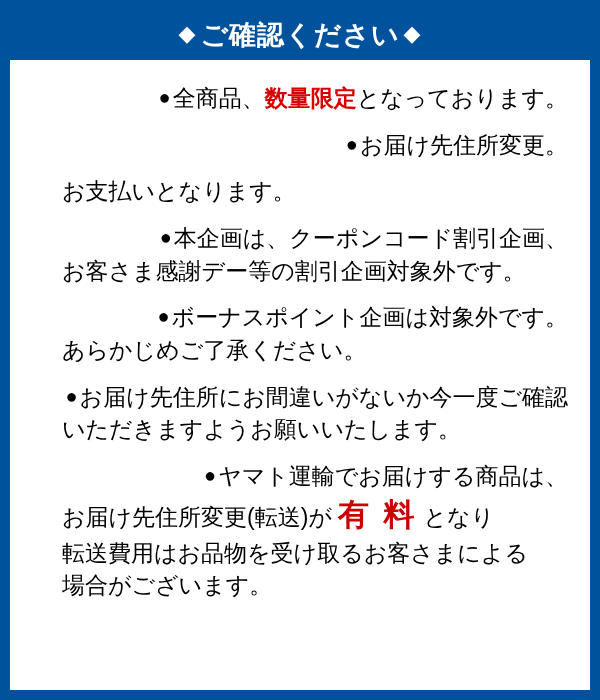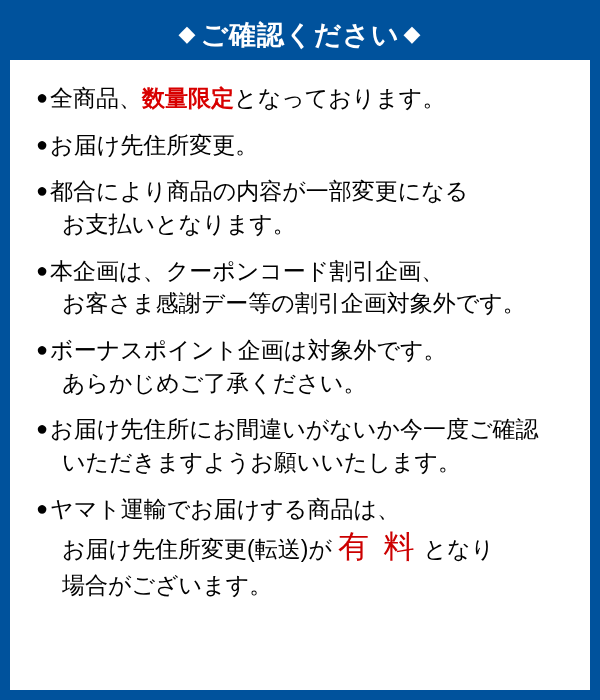--- a/index.html
+++ b/index.html
@@ -51,37 +51,38 @@
   }
   .line {
     display: block;
     font-size: 23px;
     line-height: 1.42;
     color: #000000;
     white-space: nowrap;
   }
   .line.first {
     text-indent: 0;
+    text-align: right;
   }
   .line.cont {
     padding-left: 26px;
   }
   .bullet {
     font-size: 20px;
     position: relative;
     top: -2px;
     padding-right: 2px;
   }
   .hl-red {
     color: #d80000;
     font-weight: bold;
   }
   .big-red {
     color: #cc0000;
-    font-weight: normal;
+    font-weight: bold;
     font-size: 31px;
     letter-spacing: 3px;
     padding: 0 6px;
   }
 </style>
 </head>
 <body>
 
 <div class="poster">
 
@@ -92,35 +93,35 @@
   </div>
 
   <div class="body" id="notice-list">
       <div class="item">
         <div class="line first"><span class="bullet">●</span><span>全商品、</span><span class="hl-red">数量限定</span><span>となっております。</span></div>
       </div>
       <div class="item">
         <div class="line first"><span class="bullet">●</span><span>お届け先住所変更。</span></div>
       </div>
       <div class="item">
-        <div class="line first"><span class="bullet">●</span><span>都合により商品の内容が一部変更になる</span></div>
         <div class="line cont"><span>お支払いとなります。</span></div>
       </div>
       <div class="item">
         <div class="line first"><span class="bullet">●</span><span>本企画は、クーポンコード割引企画、</span></div>
         <div class="line cont"><span>お客さま感謝デー等の割引企画対象外です。</span></div>
       </div>
       <div class="item">
         <div class="line first"><span class="bullet">●</span><span>ボーナスポイント企画は対象外です。</span></div>
         <div class="line cont"><span>あらかじめご了承ください。</span></div>
       </div>
       <div class="item">
         <div class="line first"><span class="bullet">●</span><span>お届け先住所にお間違いがないか今一度ご確認</span></div>
         <div class="line cont"><span>いただきますようお願いいたします。</span></div>
       </div>
       <div class="item">
         <div class="line first"><span class="bullet">●</span><span>ヤマト運輸でお届けする商品は、</span></div>
         <div class="line cont"><span>お届け先住所変更(転送)が</span><span class="big-red">有 料</span><span>となり</span></div>
+        <div class="line cont"><span>転送費用はお品物を受け取るお客さまによる</span></div>
         <div class="line cont"><span>場合がございます。</span></div>
       </div>
     </div>
 
 </div>
 
 </body></html>

